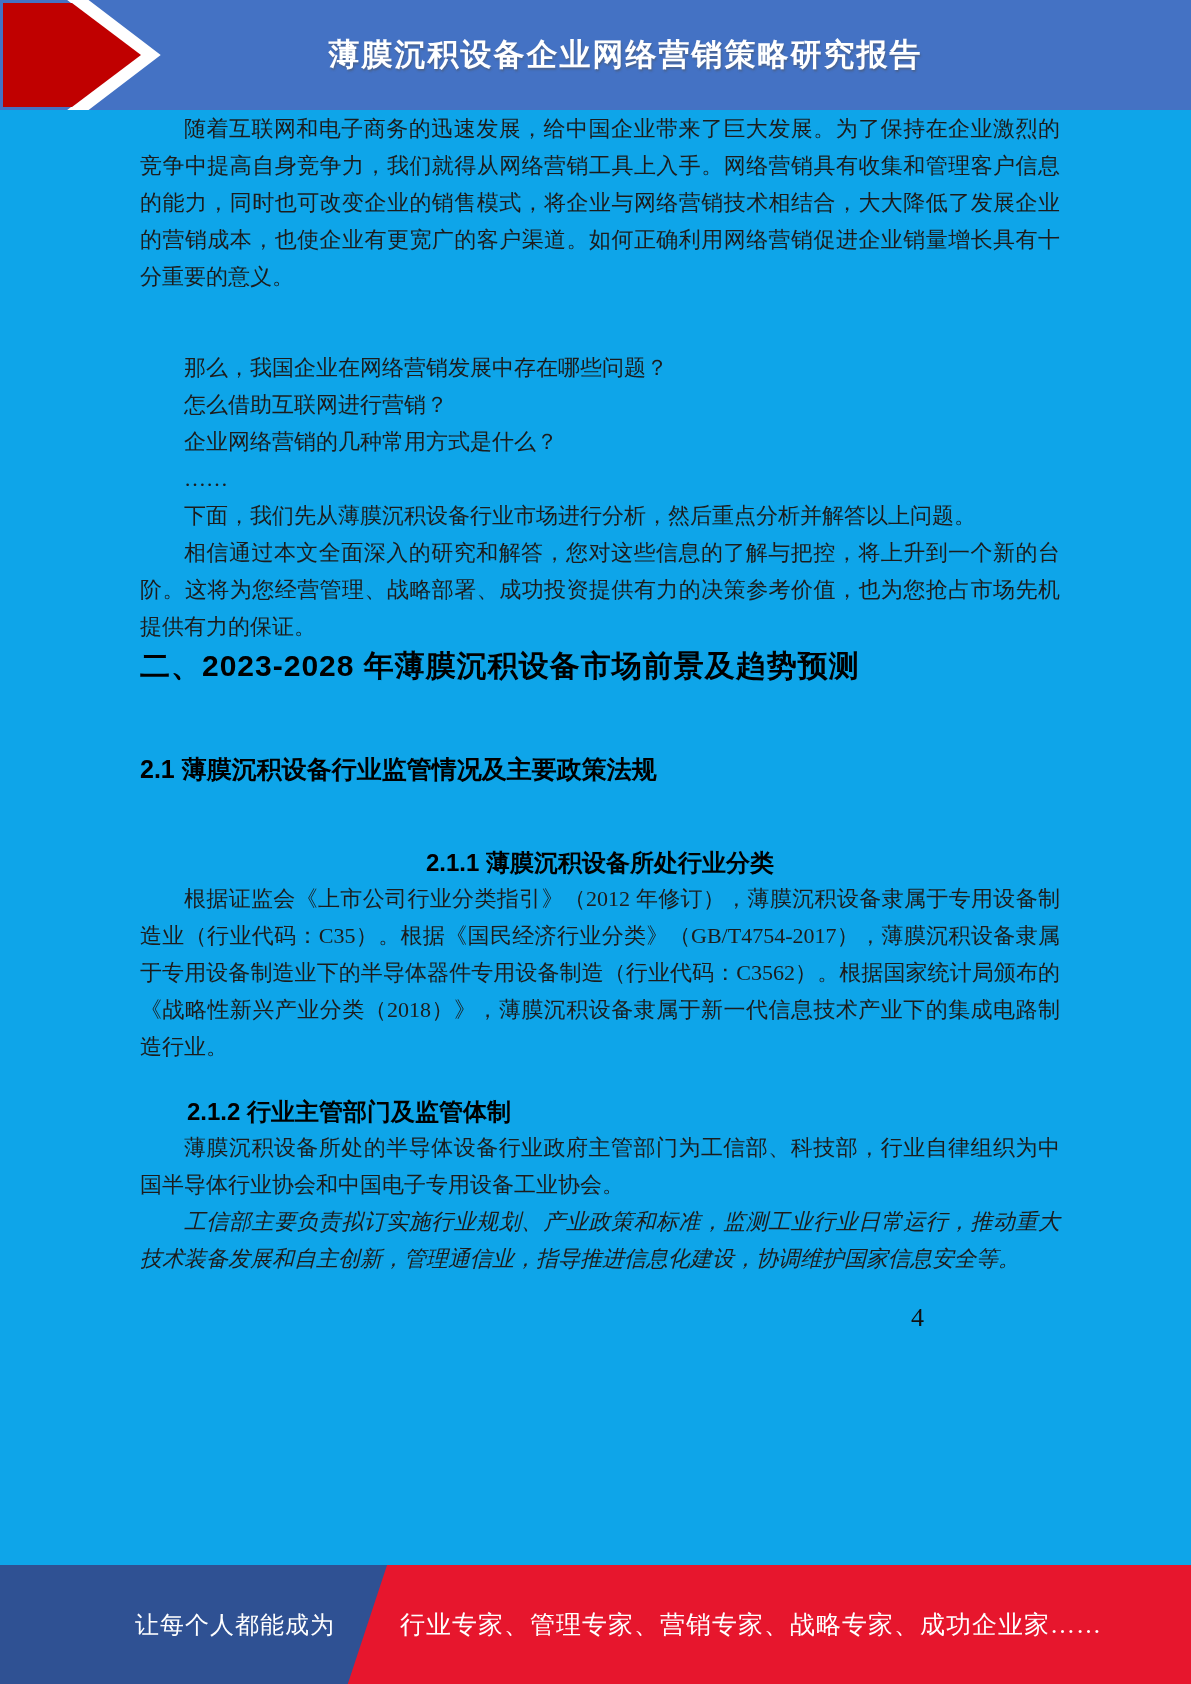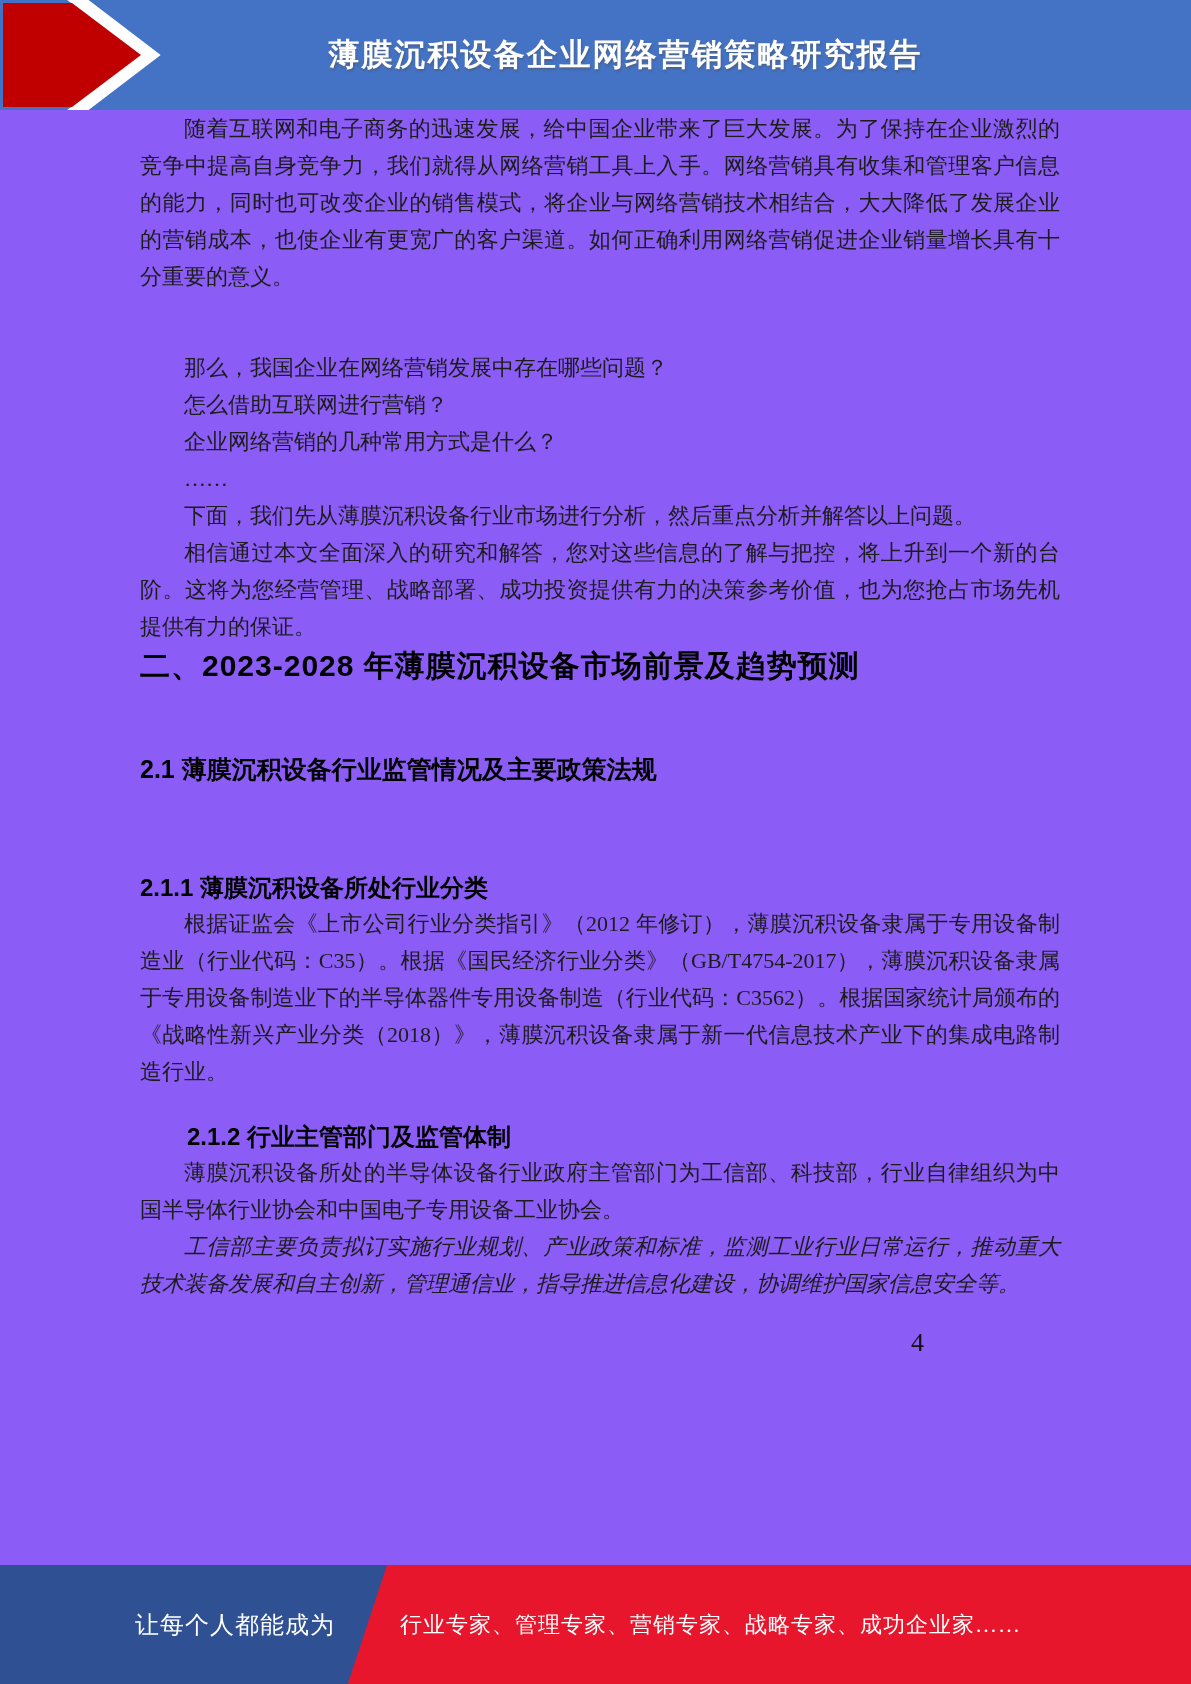--- a/index.html
+++ b/index.html
@@ -1,18 +1,18 @@
 <!DOCTYPE html>
 <html style="--header-blue: #4472C4; --arrow-red: #C00000; --footer-blue: #2F5193; --footer-red: #E7162D;"><head>
 <meta charset="utf-8">
 <style>
   html,body { margin:0; padding:0; background:#e9e9e9; }
   .page {
     position:relative; width:1191px; height:1684px; margin:0 auto;
-    background:#8b5cf6; overflow:hidden;
+    background:#0ea5e9; overflow:hidden;
     font-family:"Liberation Serif","DejaVu Serif",serif;
     color:#1c1c1c;
   }
 
   
   .hdr {
     position:relative; height:110px;
     background:var(--header-blue,#4472C4);
     display:flex; align-items:center; justify-content:center;
   }
@@ -37,21 +37,21 @@
   .p-promise { margin-top:38px; }
 
   .h1, .h2, .h3 {
     font-family:"Liberation Sans","DejaVu Sans",sans-serif;
     font-weight:bold; color:#000; text-align:left; text-indent:0;
     margin:0;
   }
   .h1 { font-size:30px; line-height:42px; letter-spacing:1px; }
   .h2 { font-size:25px; line-height:35px; margin-top:65px; }
   .h3 { font-size:24px; line-height:34px; }
-  .h3-a { margin-top:84px; }
+  .h3-a { margin-top:59px;text-align:center; }
   .h3-b { margin-top:30px;margin-left:47px; }
   .p-body { margin-top:43px; }
   .p-body2 { margin-top:33px;font-style:italic; }
 
   .page-num {
     margin-top:24px; padding-right:136px;
     text-align:right; font-size:26px; line-height:34px; color:#111;
   }
 
   
@@ -65,21 +65,21 @@
     clip-path:polygon(32.5% 0, 100% 0, 100% 100%, 29.2% 100%);
   }
   .ftr-left {
     position:absolute; left:135px; top:0; height:100%;
     display:flex; align-items:center;
     color:#fff; font-size:24px; letter-spacing:1px;
   }
   .ftr-right {
     position:absolute; left:400px; top:0; height:100%;
     display:flex; align-items:center;
-    color:#fff; font-size:22px; letter-spacing:1px;
+    color:#fff; font-size:25px; letter-spacing:1px;
   }
 </style>
 </head>
 <body>
 
 <div class="page">
 
   <header class="hdr">
     <svg class="hdr-arrow" viewBox="0 0 222 110" aria-hidden="true">
       <polyline points="70,-6 150,55 70,116" fill="none" stroke="#ffffff" stroke-width="13"></polyline>

